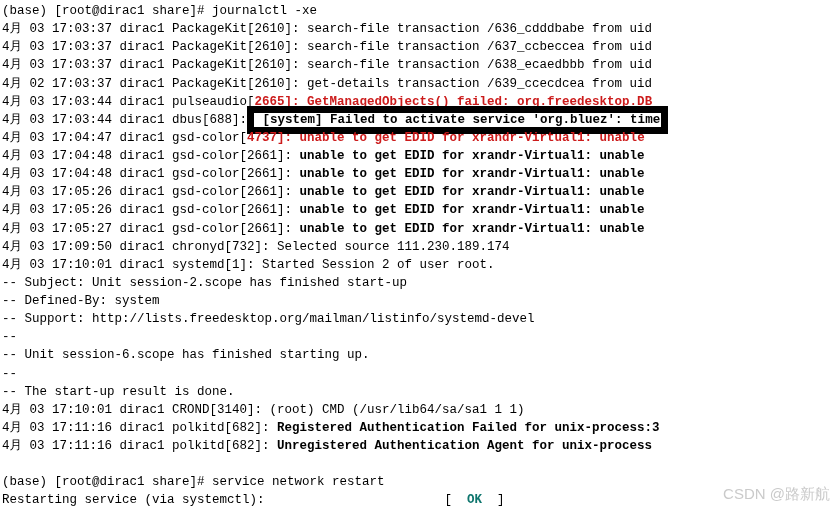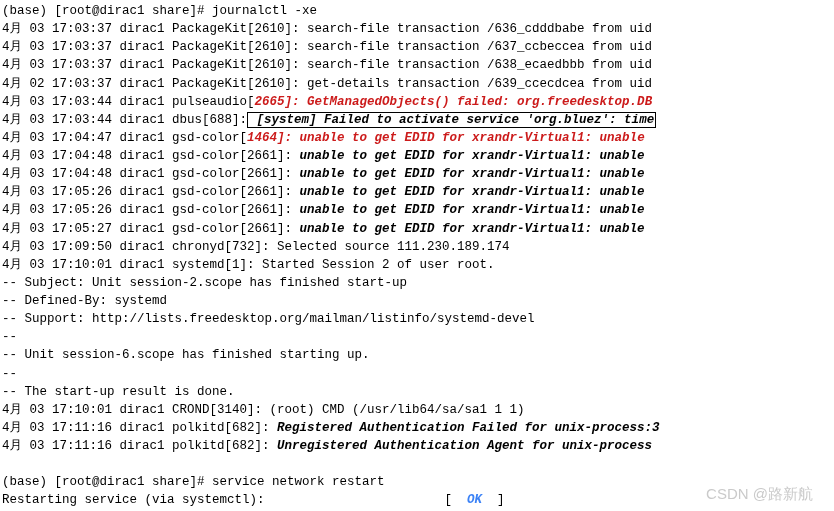--- a/index.html
+++ b/index.html
@@ -10,57 +10,57 @@
     font-size: 12.5px;
     color: #000000;
     line-height: 1.45;
     white-space: nowrap;
     overflow: hidden;
     width: 834px;
     height: 511px;
     box-sizing: border-box;
   }
   .line { white-space: pre; }
-  .bold { font-weight: bold; font-style: italic; }
+  .bold { font-weight: bold; }
   .red { color: #cc1b1b; }
-  .green { color: #3b82f6; }
+  .green { color: #0f766e; }
   .box {
-    border: 1px solid #000000;
+    border: 7px solid #000000;
     padding: 0 1px;
     display: inline;
   }
   .watermark {
     position: absolute;
-    right: 21px;
+    right: 4px;
     bottom: 6px;
     color: rgba(150,150,150,0.5);
     font-family: sans-serif;
     font-size: 15px;
   }
 </style>
 </head>
 <body>
 
 <div class="line"><span>(base) [root@dirac1 share]# </span><span>journalctl -xe</span></div>
 <div class="line"><span>4月</span><span> 03 17:03:37 dirac1 PackageKit[2610]: search-file transaction /636_cdddbabe from uid</span></div>
 <div class="line"><span>4月</span><span> 03 17:03:37 dirac1 PackageKit[2610]: search-file transaction /637_ccbeccea from uid</span></div>
 <div class="line"><span>4月</span><span> 03 17:03:37 dirac1 PackageKit[2610]: search-file transaction /638_ecaedbbb from uid</span></div>
 <div class="line"><span>4月</span><span> 02 17:03:37 dirac1 PackageKit[2610]: get-details transaction /639_ccecdcea from uid</span></div>
 <div class="line"><span>4月</span><span> 03 17:03:44 dirac1 pulseaudio[</span><span class="red bold">2665]: GetManagedObjects() failed: org.freedesktop.DB</span></div>
 <div class="line"><span>4月</span><span> 03 17:03:44 dirac1 dbus[688]:</span><span class="box bold"> [system] Failed to activate service 'org.bluez': time</span></div>
-<div class="line"><span>4月</span><span> 03 17:04:47 dirac1 gsd-color[</span><span class="red bold">1464]: unable to get EDID for xrandr-Virtual1: unable</span></div>
+<div class="line"><span>4月</span><span> 03 17:04:47 dirac1 gsd-color[</span><span class="red bold">4737]: unable to get EDID for xrandr-Virtual1: unable</span></div>
 <div class="line"><span>4月</span><span> 03 17:04:48 dirac1 gsd-color[2661]: </span><span class="bold">unable to get EDID for xrandr-Virtual1: unable</span></div>
 <div class="line"><span>4月</span><span> 03 17:04:48 dirac1 gsd-color[2661]: </span><span class="bold">unable to get EDID for xrandr-Virtual1: unable</span></div>
 <div class="line"><span>4月</span><span> 03 17:05:26 dirac1 gsd-color[2661]: </span><span class="bold">unable to get EDID for xrandr-Virtual1: unable</span></div>
 <div class="line"><span>4月</span><span> 03 17:05:26 dirac1 gsd-color[2661]: </span><span class="bold">unable to get EDID for xrandr-Virtual1: unable</span></div>
 <div class="line"><span>4月</span><span> 03 17:05:27 dirac1 gsd-color[2661]: </span><span class="bold">unable to get EDID for xrandr-Virtual1: unable</span></div>
 <div class="line"><span>4月</span><span> 03 17:09:50 dirac1 chronyd[732]: Selected source 111.230.189.174</span></div>
 <div class="line"><span>4月</span><span> 03 17:10:01 dirac1 systemd[1]: Started Session 2 of user root.</span></div>
 <div class="line">-- Subject: Unit session-2.scope has finished start-up</div>
-<div class="line">-- Defined-By: systemd</div>
+<div class="line">-- Defined-By: system</div>
 <div class="line">-- Support: http://lists.freedesktop.org/mailman/listinfo/systemd-devel</div>
 <div class="line">-- </div>
 <div class="line">-- Unit session-6.scope has finished starting up.</div>
 <div class="line">-- </div>
 <div class="line">-- The start-up result is done.</div>
 <div class="line"><span>4月</span><span> 03 17:10:01 dirac1 CROND[3140]: (root) CMD (/usr/lib64/sa/sa1 1 1)</span></div>
 <div class="line"><span>4月</span><span> 03 17:11:16 dirac1 polkitd[682]: </span><span class="bold">Registered Authentication Failed for unix-process:3</span></div>
 <div class="line"><span>4月</span><span> 03 17:11:16 dirac1 polkitd[682]: </span><span class="bold">Unregistered Authentication Agent for unix-process</span></div>
 <div class="line"> </div>
 <div class="line"><span>(base) [root@dirac1 share]# </span><span>service network restart</span></div>

